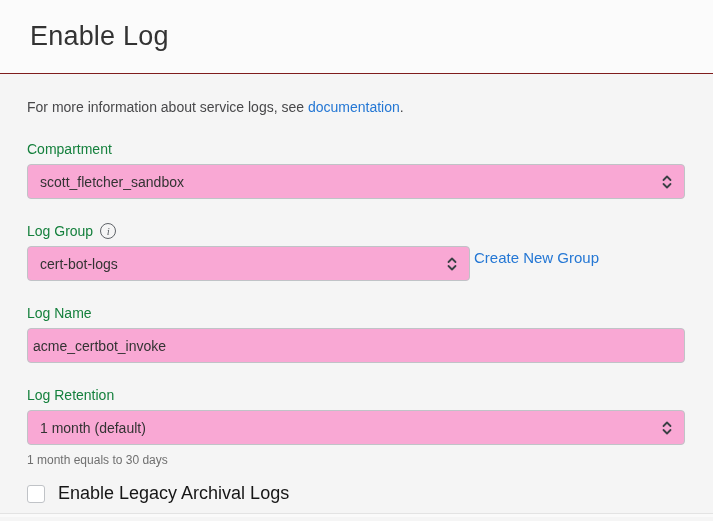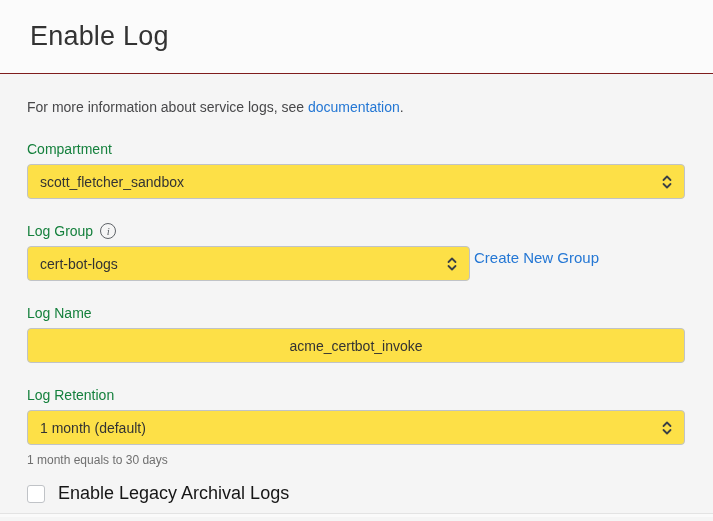--- a/index.html
+++ b/index.html
@@ -72,39 +72,38 @@
     font-style: italic;
     font-size: 11px;
     color: #5f6368;
     line-height: 1;
     cursor: pointer;
   }
 
   .select, .text-input {
     margin-top: 5px;
     height: 35px;
-    background: #fde047;
+    background: #f9a8d4;
     border: 1px solid #c0c3c7;
     border-radius: 4px;
     font-size: 14px;
     color: #333333;
     width: 100%;
-    text-align: center;
   }
   .select {
     display: flex;
     align-items: center;
     justify-content: space-between;
     padding: 0 12px;
     cursor: pointer;
   }
   .select-value { color: #333333; }
   .chevrons { display: flex; align-items: center; }
   .text-input {
-    padding: 0 24px;
+    padding: 0 5px;
     font-family: "Liberation Sans", sans-serif;
     outline: none;
   }
 
   .row { display: flex; align-items: flex-start; }
   .select-narrow { width: 443px; flex: 0 0 auto; }
   .action-link {
     font-size: 15px;
     margin-left: 4px;
     padding-top: 8px;

